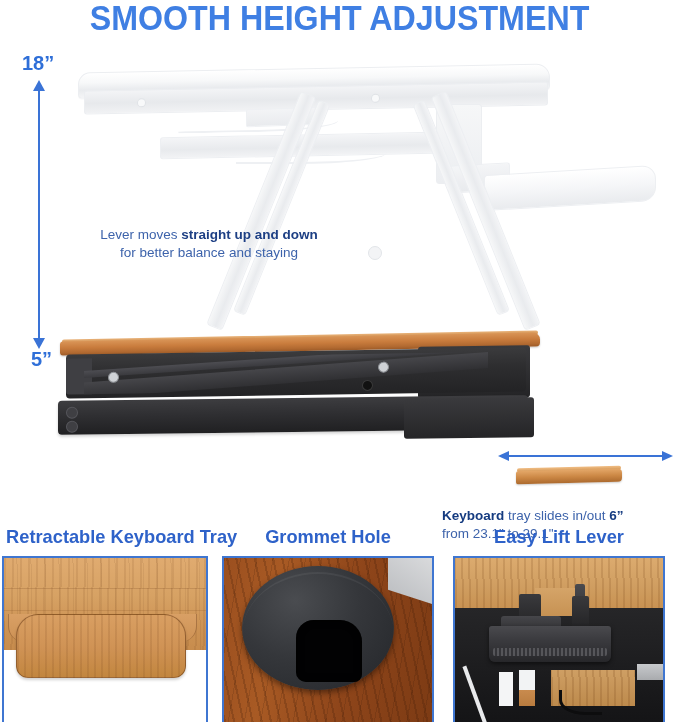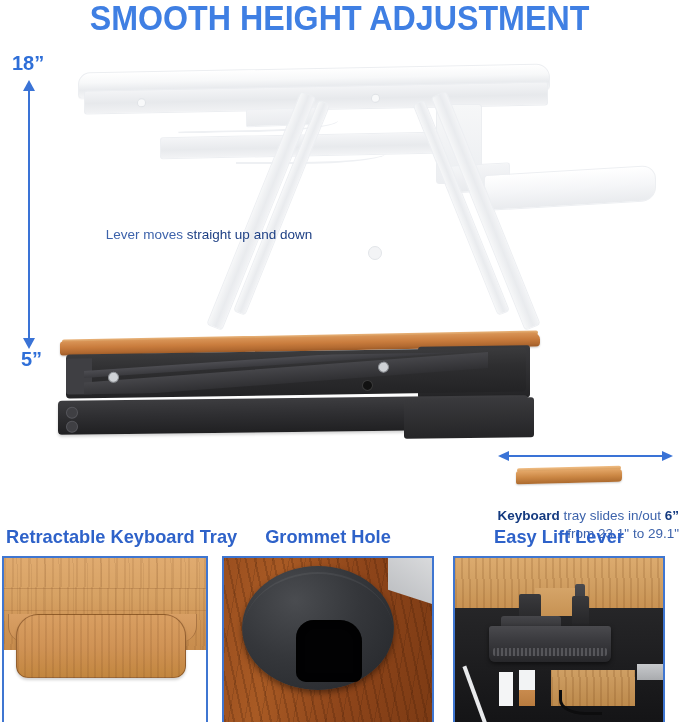--- a/index.html
+++ b/index.html
@@ -13,33 +13,33 @@
     font-size:35px;font-weight:bold;letter-spacing:0px;
     color:#3f7fe3;
     transform:scaleX(0.92);transform-origin:center top;
     white-space:nowrap;
   }
 
   
   #hero{position:absolute;left:0;top:46px;width:679px;height:470px;}
 
   
-  #measure{position:absolute;left:12px;top:6px;width:60px;height:330px;}
+  #measure{position:absolute;left:22px;top:6px;width:60px;height:330px;}
   #measure .lbl-top{position:absolute;left:0px;top:0px;font-size:20px;font-weight:bold;color:#2f6fd8;}
   #measure .lbl-bot{position:absolute;left:9px;top:296px;font-size:20px;font-weight:bold;color:#2f6fd8;}
   #measure .stem{position:absolute;left:16px;top:36px;width:2px;height:258px;background:#3a73d6;}
   #measure .head-up{position:absolute;left:11px;top:28px;width:0;height:0;
       border-left:6px solid transparent;border-right:6px solid transparent;border-bottom:11px solid #3a73d6;}
   #measure .head-dn{position:absolute;left:11px;top:286px;width:0;height:0;
       border-left:6px solid transparent;border-right:6px solid transparent;border-top:11px solid #3a73d6;}
 
   
   #caption{position:absolute;left:84px;top:180px;width:250px;text-align:center;
      font-size:13.5px;line-height:18px;color:#3d63ab;}
-  #caption b{color:#1d3f84;font-weight:normal;}
+  #caption b{color:#1d3f84;font-weight:bold;}
 
   
   .ghost{position:absolute;opacity:1;}
   
   #g-top{
     position:absolute;left:78px;top:22px;width:470px;height:24px;
     background:linear-gradient(180deg,#ffffff 0%,#f7f8f9 40%,#e9ebee 70%,#f4f5f6 100%);
     border:1px solid #eceef1;border-radius:12px 14px 4px 4px;
     box-shadow:0 1px 1px rgba(0,0,0,.035);
     transform:skewY(-1.1deg);
@@ -158,21 +158,21 @@
     background:linear-gradient(180deg,#f0bd84,#d79a58);border-radius:2px;transform:skewY(-1.4deg);
   }
 
   
   #kb{position:absolute;left:494px;top:409px;width:185px;height:50px;}
   #kb .line{position:absolute;left:14px;top:0px;width:158px;height:2px;background:#3a73d6;}
   #kb .hL{position:absolute;left:4px;top:-4px;width:0;height:0;
     border-top:5px solid transparent;border-bottom:5px solid transparent;border-right:11px solid #3a73d6;}
   #kb .hR{position:absolute;left:168px;top:-4px;width:0;height:0;
     border-top:5px solid transparent;border-bottom:5px solid transparent;border-left:11px solid #3a73d6;}
-  #kbcap{position:absolute;left:442px;top:461px;width:237px;text-align:right;
+  #kbcap{position:absolute;left:442px;top:461px;width:237px;text-align:left;
     font-size:13.5px;line-height:18px;color:#3d63ab;}
   #kbcap b{color:#153b80;font-weight:bold;}
 
   
   #panels{position:absolute;left:0;top:526px;width:679px;height:196px;}
   .panel{position:absolute;top:0;height:196px;}
   .panel .plabel{
     position:absolute;top:0px;left:0;width:100%;text-align:center;
     font-size:19px;font-weight:bold;color:#2e62c9;white-space:nowrap;
     transform:scaleX(0.96);transform-origin:center top;
@@ -328,21 +328,21 @@
   <div id="measure">
     <div class="lbl-top">18”</div>
     <div class="head-up"></div>
     <div class="stem"></div>
     <div class="head-dn"></div>
     <div class="lbl-bot">5”</div>
   </div>
 
   <div id="caption">
     <span>Lever moves </span><b>straight up and down</b><br>
-    <br>
+    <span>for better balance and staying</span><br>
   </div>
 
   <div id="kb">
     <div class="hL"></div>
     <div class="line"></div>
     <div class="hR"></div>
   </div>
   <div id="kbcap">
     <b>Keyboard</b><span> tray slides in/out </span><b>6”</b><br>
     <span>from 23.1" to 29.1"</span>

